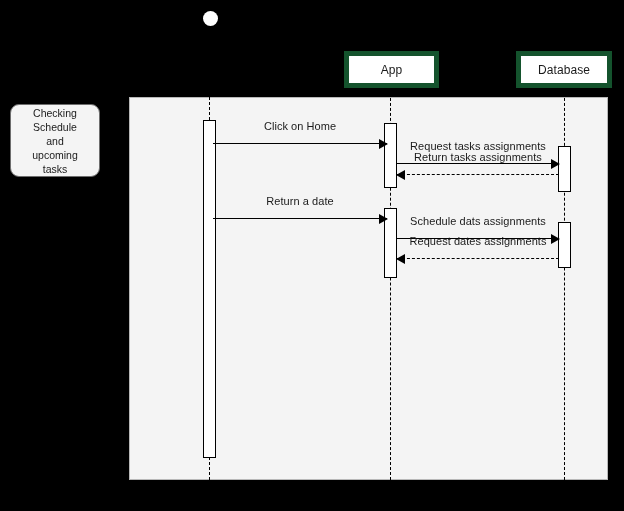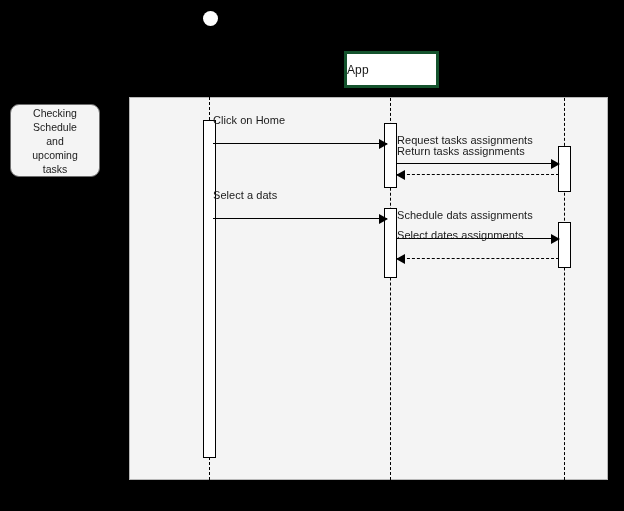--- a/index.html
+++ b/index.html
@@ -73,24 +73,25 @@
     height: 17px;
     background: #000000;
   }
   .actor-leg-l { left: 12px; transform: rotate(22deg); transform-origin: top center; }
   .actor-leg-r { left: 23px; transform: rotate(-22deg); transform-origin: top center; }
 
   
   .lifeline-box {
     position: absolute;
     background: #ffffff;
-    border: 3px solid #14532d;
+    border: 5px solid #14532d;
     box-sizing: border-box;
     display: flex;
     align-items: center;
+    justify-content: center;
     font-size: 12px;
     color: #1a1a1a;
     letter-spacing: 0.1px;
   }
   #lifeline-box-app  { left: 344px; top: 51px; width: 95px; height: 37px; }
   #lifeline-box-db   { left: 516px; top: 51px; width: 96px; height: 37px; }
 
   
   .lifeline {
     position: absolute;
@@ -137,23 +138,23 @@
     border-left: 9px solid #000000;
   }
   .msg-head.left {
     left: -1px;
     border-top: 5px solid transparent;
     border-bottom: 5px solid transparent;
     border-right: 9px solid #000000;
   }
   .msg-label {
     position: absolute;
-    bottom: 17px;
+    bottom: 11px;
     width: 100%;
-    text-align: left;
+    text-align: center;
     font-size: 11px;
     color: #1a1a1a;
     white-space: nowrap;
     letter-spacing: 0.05px;
   }
 
   #msg-click-on-home        { left: 213px; top: 143px; width: 174px; }
   #msg-request-todays       { left: 397px; top: 163px; width: 162px; }
   #msg-return-todays        { left: 397px; top: 174px; width: 162px; }
   #msg-select-a-date        { left: 213px; top: 218px; width: 174px; }
@@ -192,20 +193,23 @@
     <div class="actor-head"></div>
     <div class="actor-body"></div>
     <div class="actor-arms"></div>
     <div class="actor-leg-l"></div>
     <div class="actor-leg-r"></div>
   </div>
 
   <div class="lifeline-box" id="lifeline-box-app">
     <span>App</span>
   </div>
+  <div class="lifeline-box" id="lifeline-box-db">
+    <span>Database</span>
+  </div>
 
   <div class="lifeline" id="lifeline-actor"></div>
   <div class="lifeline" id="lifeline-app"></div>
   <div class="lifeline" id="lifeline-db"></div>
 
   <div class="activation" id="activation-actor"></div>
   <div class="activation" id="activation-app-1"></div>
   <div class="activation" id="activation-app-2"></div>
   <div class="activation" id="activation-db-1"></div>
   <div class="activation" id="activation-db-2"></div>
@@ -224,32 +228,32 @@
 
   <div class="msg" id="msg-return-todays">
     <div class="msg-line dashed"></div>
     <div class="msg-head left"></div>
     <div class="msg-label">Return tasks assignments</div>
   </div>
 
   <div class="msg" id="msg-select-a-date">
     <div class="msg-line solid"></div>
     <div class="msg-head right"></div>
-    <div class="msg-label">Select a dats</div>
+    <div class="msg-label">Return a date</div>
   </div>
 
   <div class="msg" id="msg-request-dats">
     <div class="msg-line solid"></div>
     <div class="msg-head right"></div>
     <div class="msg-label">Schedule dats assignments</div>
   </div>
 
   <div class="msg" id="msg-return-dates">
     <div class="msg-line dashed"></div>
     <div class="msg-head left"></div>
-    <div class="msg-label">Select dates assignments</div>
+    <div class="msg-label">Request dates assignments</div>
   </div>
 
   <div id="note-box">
     <span>Checking Schedule and upcoming tasks</span>
   </div>
 
 </div>
 
 </body></html>

